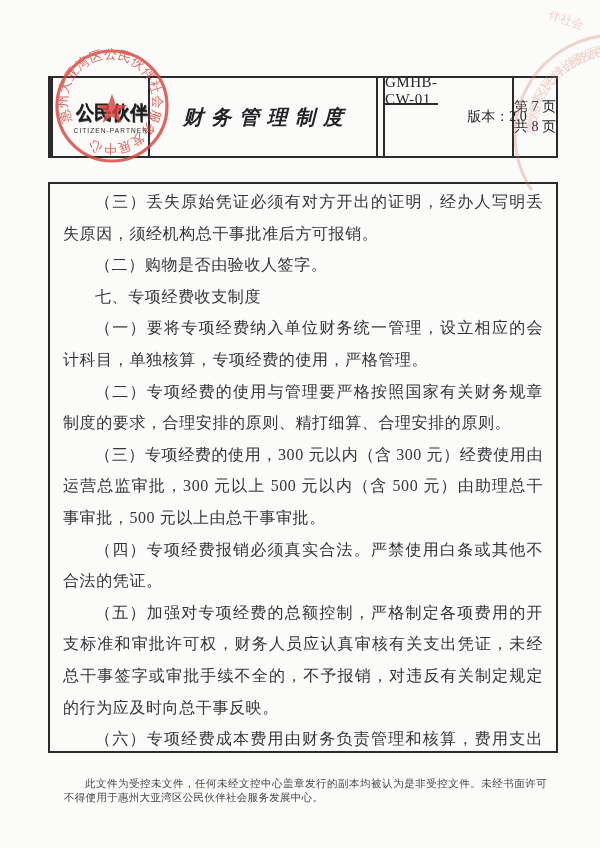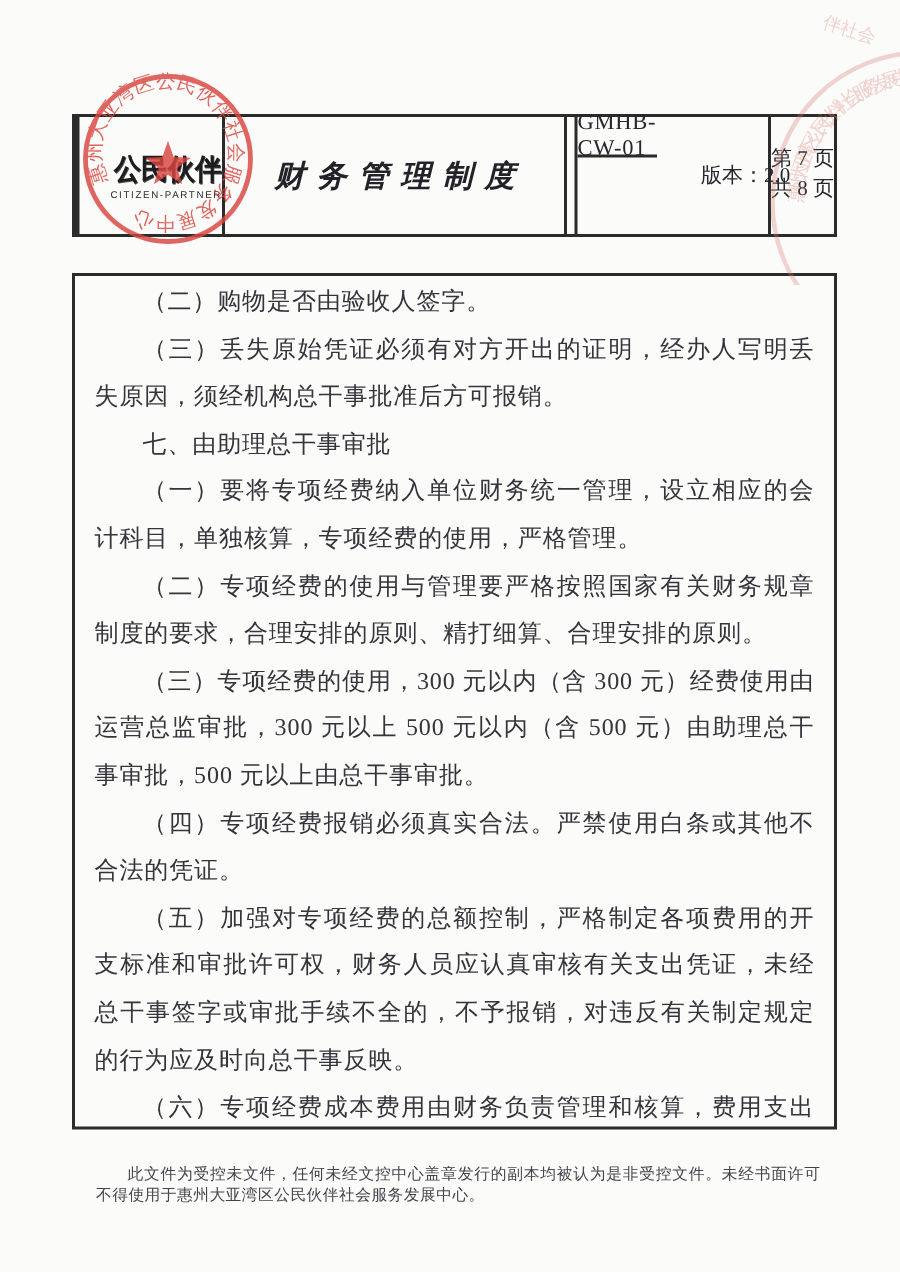--- a/index.html
+++ b/index.html
@@ -128,23 +128,23 @@
         <div class="version-cell">版本：2.0</div>
         <div class="pages-cell">
           <div>第 7 页</div>
           <div>共 8 页</div>
         </div>
       </div>
     </div>
   </div>
 
   <div class="body-box">
+    <p class="para">（三）丢失原始凭证必须有对方开出的证明，经办人写明丢失原因，须经机构总干事批准后方可报销。</p>
     <p class="para">（二）购物是否由验收人签字。</p>
-    <p class="para">（三）丢失原始凭证必须有对方开出的证明，经办人写明丢失原因，须经机构总干事批准后方可报销。</p>
-    <p class="para">七、由助理总干事审批</p>
+    <p class="para">七、专项经费收支制度</p>
     <p class="para">（一）要将专项经费纳入单位财务统一管理，设立相应的会计科目，单独核算，专项经费的使用，严格管理。</p>
     <p class="para">（二）专项经费的使用与管理要严格按照国家有关财务规章制度的要求，合理安排的原则、精打细算、合理安排的原则。</p>
     <p class="para">（三）专项经费的使用，300 元以内（含 300 元）经费使用由运营总监审批，300 元以上 500 元以内（含 500 元）由助理总干事审批，500 元以上由总干事审批。</p>
     <p class="para">（四）专项经费报销必须真实合法。严禁使用白条或其他不合法的凭证。</p>
     <p class="para">（五）加强对专项经费的总额控制，严格制定各项费用的开支标准和审批许可权，财务人员应认真审核有关支出凭证，未经总干事签字或审批手续不全的，不予报销，对违反有关制定规定的行为应及时向总干事反映。</p>
     <p class="para">（六）专项经费成本费用由财务负责管理和核算，费用支出的管</p>
   </div>
 
   <div class="footer">此文件为受控未文件，任何未经文控中心盖章发行的副本均被认为是非受控文件。未经书面许可不得使用于惠州大亚湾区公民伙伴社会服务发展中心。</div>
 

